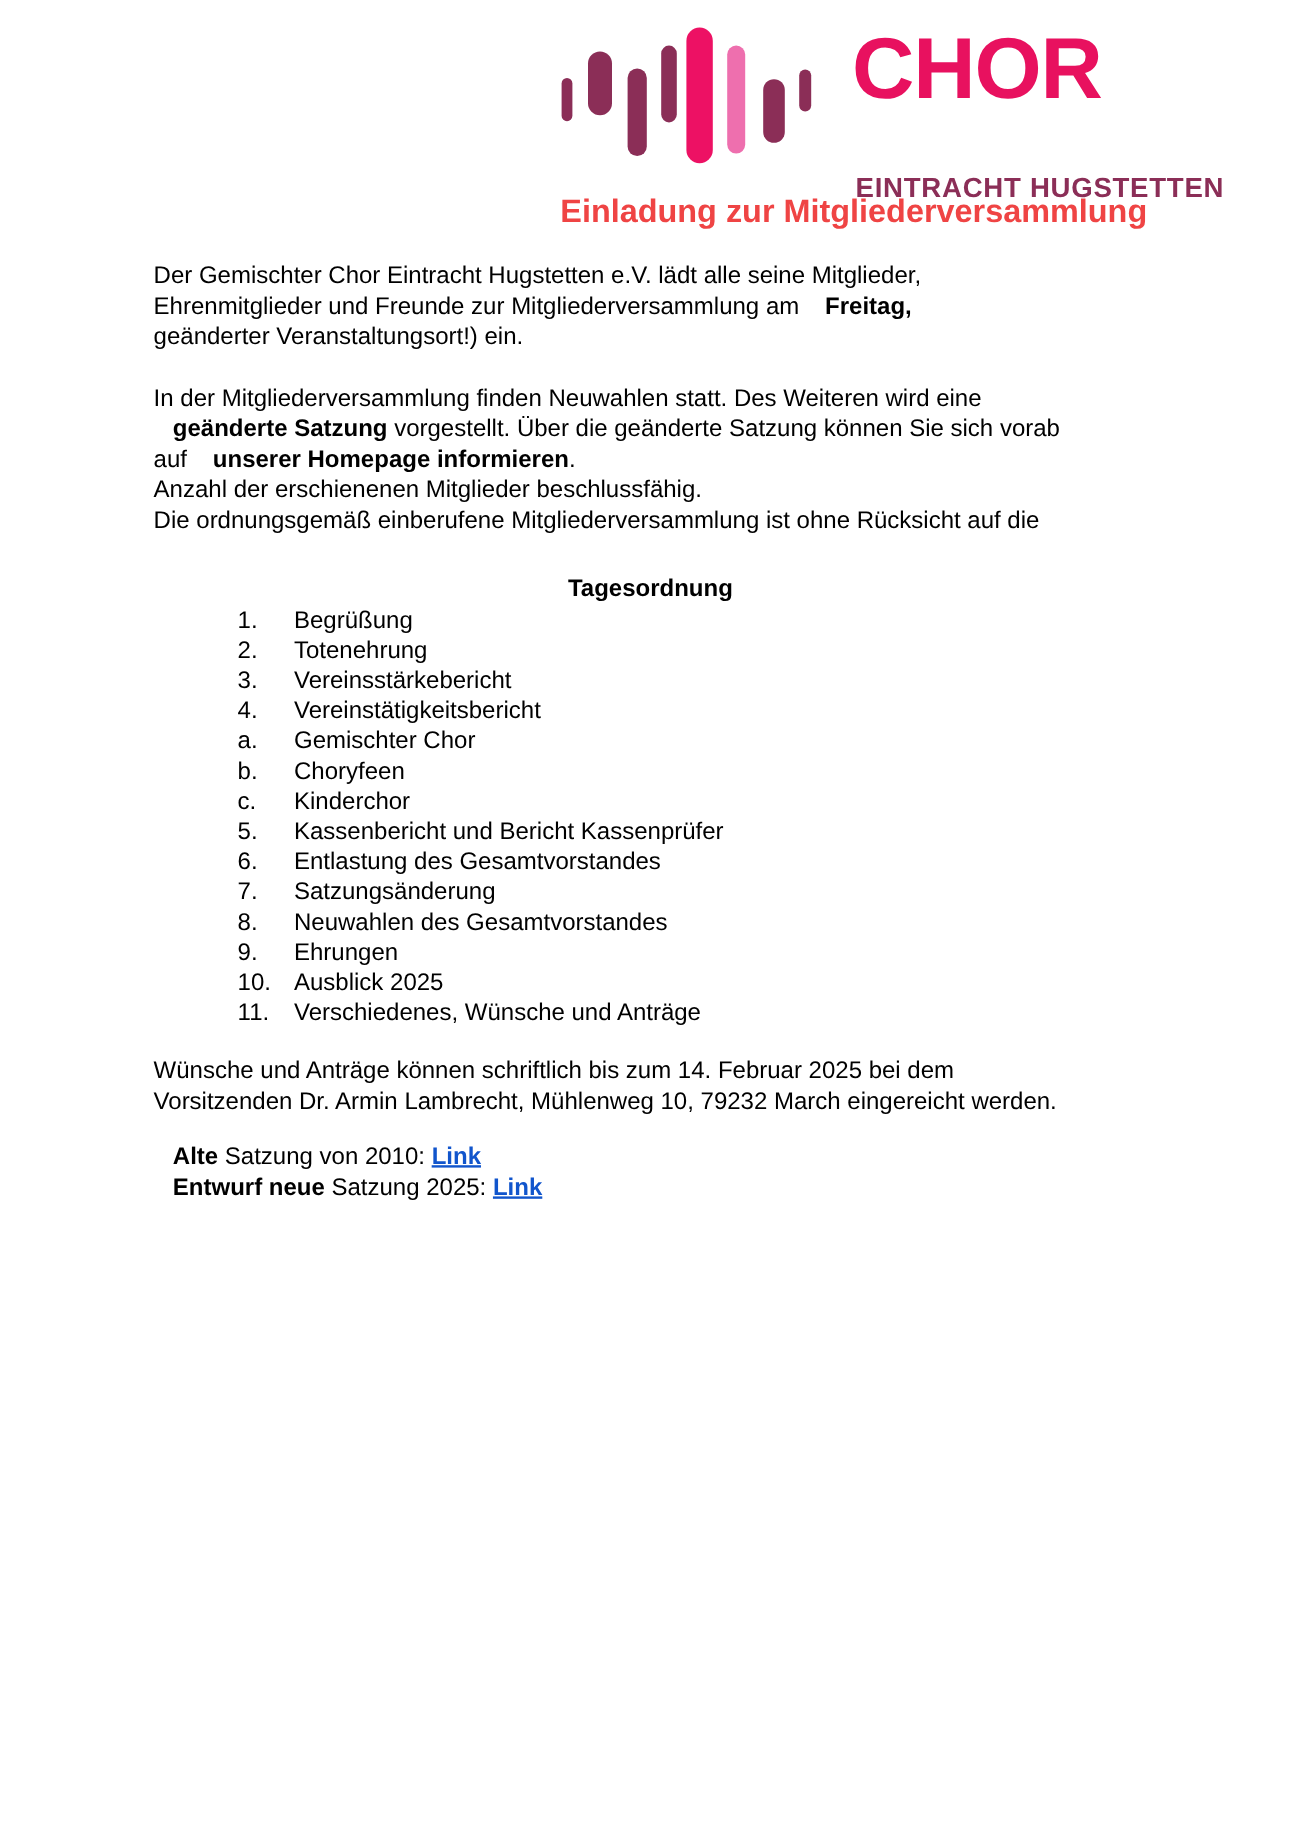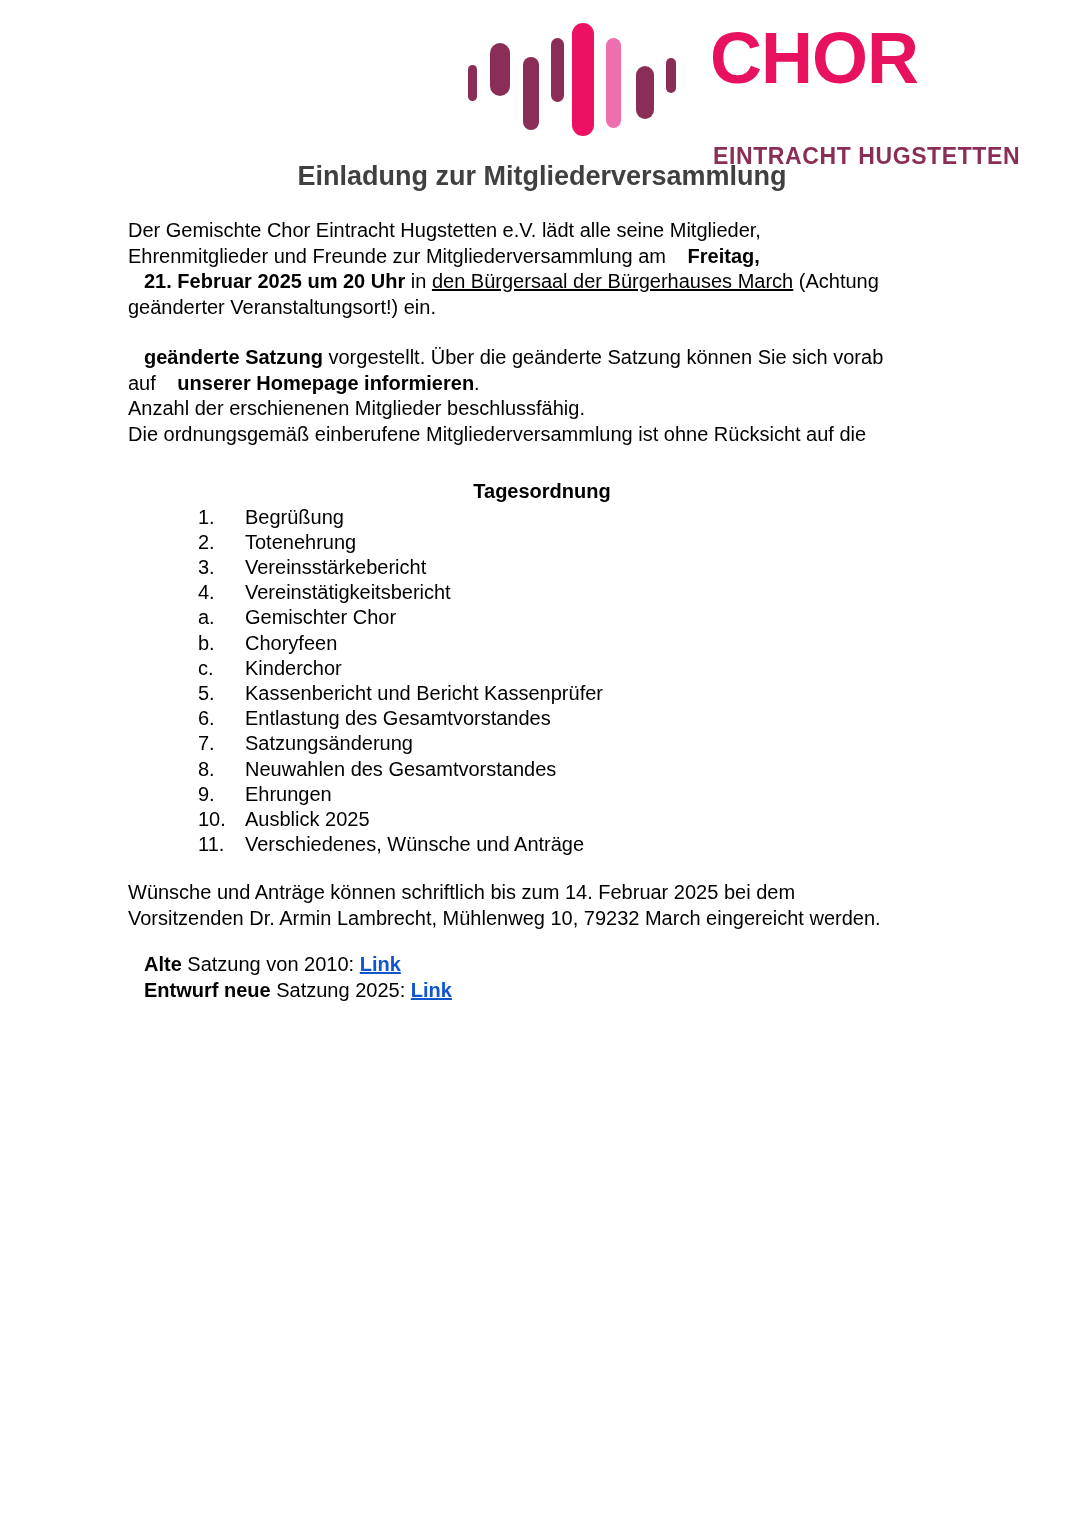--- a/index.html
+++ b/index.html
@@ -21,21 +21,21 @@
     line-height:1; color:var(--brand-pink);
   }
   .logo-sub {
     position:absolute; left:713px; top:111px;
     font-size:23px; font-weight:bold; letter-spacing:0.6px;
     color:var(--brand-maroon); white-space:nowrap;margin-top:32px;
   }
 
   
   .content { position:absolute; left:128px; top:160px; width:828px; font-size:20px; line-height:25.5px; }
-  .title { font-size:27px; line-height:33px; font-weight:bold; text-align:center; color:#404040; }
+  .title { font-size:27px; line-height:33px; font-weight:bold; text-align:right; color:#ef4444; }
   .para { margin-top:25px; }
   .para .line { display:block; }
   .b { font-weight:bold;margin-left:16px; }
   .u { text-decoration:underline; }
   .agenda-heading { font-size:20px; line-height:25.5px; font-weight:bold; text-align:center; margin-top:32px; }
   .agenda { list-style:none; }
   .agenda-item { display:flex; line-height:25.2px; padding-left:70px; }
   .agenda-item .marker { flex:none; width:47px; }
   .para3 { margin-top:23px; }
   .links-block { margin-top:21px; }
@@ -56,27 +56,27 @@
       <span class="bar" style="left: 176px; top: 44px; width: 18px; height: 53px; background: rgb(139, 46, 87);"></span>
       <span class="bar" style="left: 206px; top: 36px; width: 10px; height: 35px; background: rgb(139, 46, 87);"></span>
     </div>
   <div class="brand">CHOR</div>
   <div class="logo-sub">EINTRACHT HUGSTETTEN</div>
 
   <div class="content">
     <h1 class="title">Einladung zur Mitgliederversammlung</h1>
 
     <p class="para">
-        <span class="line"><span>Der Gemischte Chor Eintracht Hugstetten e.V. lädt alle seine Mitglieder,</span></span>
+        <span class="line"><span>Der Gemischter Chor Eintracht Hugstetten e.V. lädt alle seine Mitglieder,</span></span>
         <span class="line"><span>Ehrenmitglieder und Freunde zur Mitgliederversammlung am </span><span class="b">Freitag,</span></span>
-        <span class="line"><span class="b">21. Februar 2025 um 20 Uhr</span><span> in </span><span class="u">den Bürgersaal der Bürgerhauses March</span><span> (Achtung</span></span>
         <span class="line"><span>geänderter Veranstaltungsort!) ein.</span></span>
       </p>
 
     <p class="para">
+        <span class="line"><span>In der Mitgliederversammlung finden Neuwahlen statt. Des Weiteren wird eine</span></span>
         <span class="line"><span class="b">geänderte Satzung</span><span> vorgestellt. Über die geänderte Satzung können Sie sich vorab</span></span>
         <span class="line"><span>auf </span><span class="b">unserer Homepage informieren</span><span>.</span></span>
         <span class="line"><span>Anzahl der erschienenen Mitglieder beschlussfähig.</span></span>
         <span class="line"><span>Die ordnungsgemäß einberufene Mitgliederversammlung ist ohne Rücksicht auf die</span></span>
       </p>
 
     <h2 class="agenda-heading">Tagesordnung</h2>
 
     <ol class="agenda">
         <li class="agenda-item">

